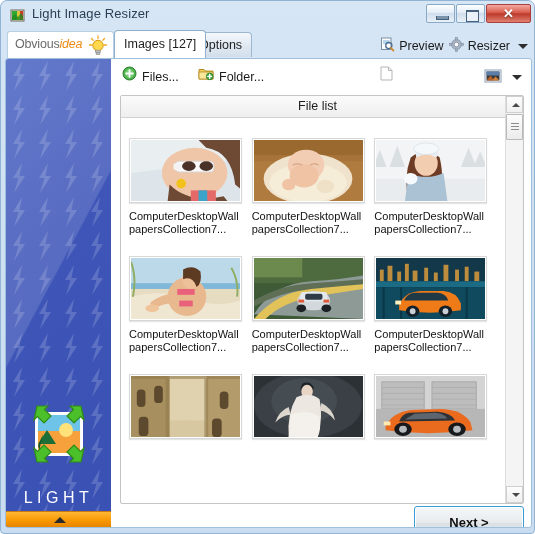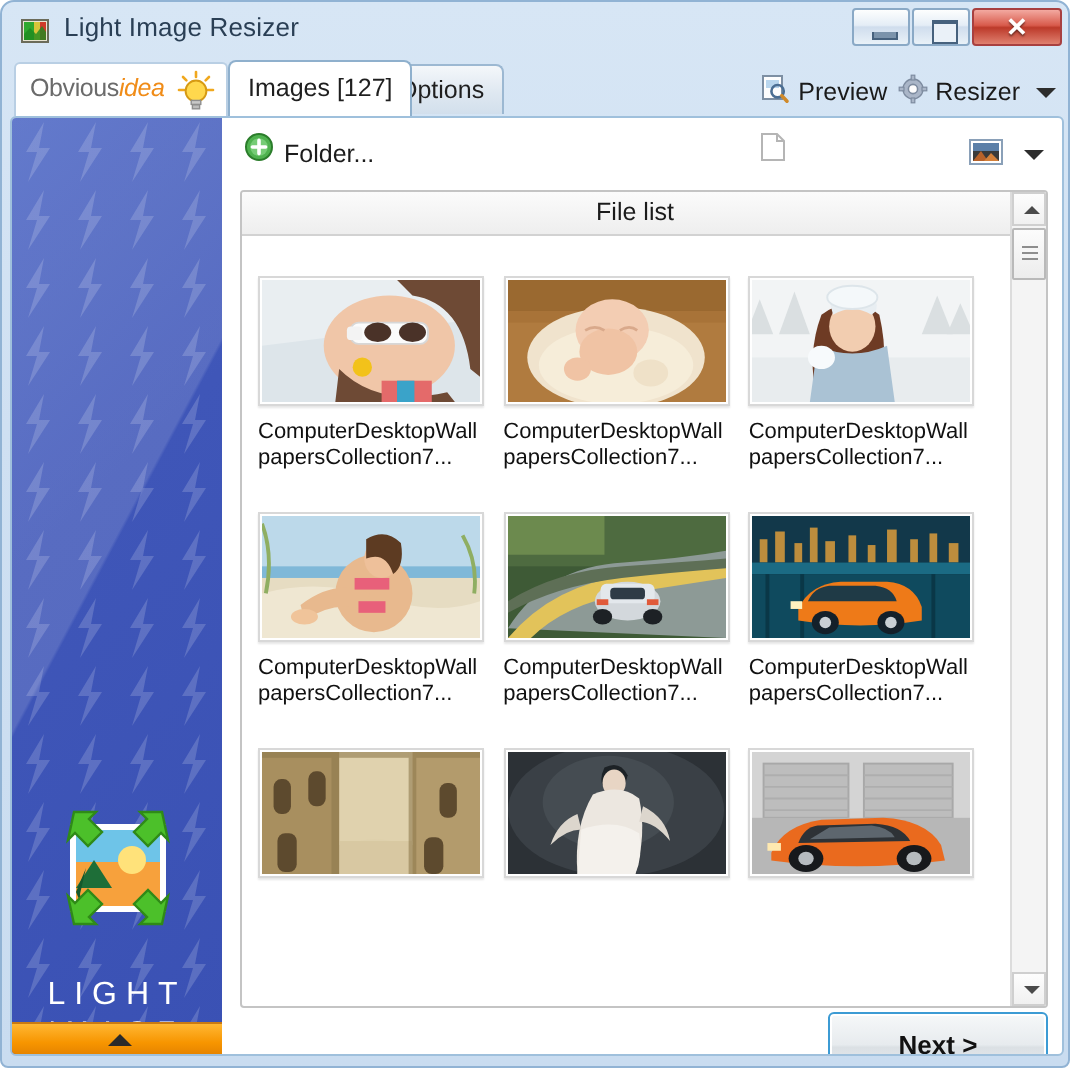--- a/index.html
+++ b/index.html
@@ -417,23 +417,34 @@
 
       <div class="toolbar">
         <div class="tbtn" id="tb-files">
           <span>
             <svg width="15" height="15" viewBox="0 0 15 15">
               <circle cx="7.5" cy="7.5" r="6.5" fill="#4fb24f" stroke="#2b7d2b" stroke-width="1"></circle>
               <circle cx="7.5" cy="7.5" r="4.4" fill="#76cc76"></circle>
               <path d="M7.5 4.2 V10.8 M4.2 7.5 H10.8" stroke="#ffffff" stroke-width="1.8" stroke-linecap="round"></path>
             </svg>
           </span>
+          <span>Files...</span>
+        </div>
+
+        <div class="tbtn" id="tb-folder">
+          <span>
+            <svg width="16" height="15" viewBox="0 0 16 15">
+              <path d="M1 3.5 h5 l1.3 1.6 H15 V13 H1 Z" fill="#f3cc5e" stroke="#b58c1e" stroke-width="1"></path>
+              <path d="M1 6 h14 V13 H1 Z" fill="#fbe79a" stroke="#b58c1e" stroke-width=".8"></path>
+              <circle cx="11.7" cy="10.4" r="3.3" fill="#4fb24f" stroke="#2b7d2b" stroke-width=".9"></circle>
+              <path d="M11.7 8.5 V12.3 M9.8 10.4 H13.6" stroke="#ffffff" stroke-width="1.4" stroke-linecap="round"></path>
+            </svg>
+          </span>
           <span>Folder...</span>
         </div>
-
 
 
         <div class="tbtn" id="tb-clear">
           <span>
             <svg width="13" height="15" viewBox="0 0 13 15">
               <path d="M1 1 H8.5 L12 4.5 V14 H1 Z" fill="#ffffff" stroke="#b5b5b5" stroke-width="1"></path>
               <path d="M8.5 1 V4.5 H12" fill="none" stroke="#b5b5b5" stroke-width="1"></path>
             </svg>
           </span>
           <span>Clear</span>

